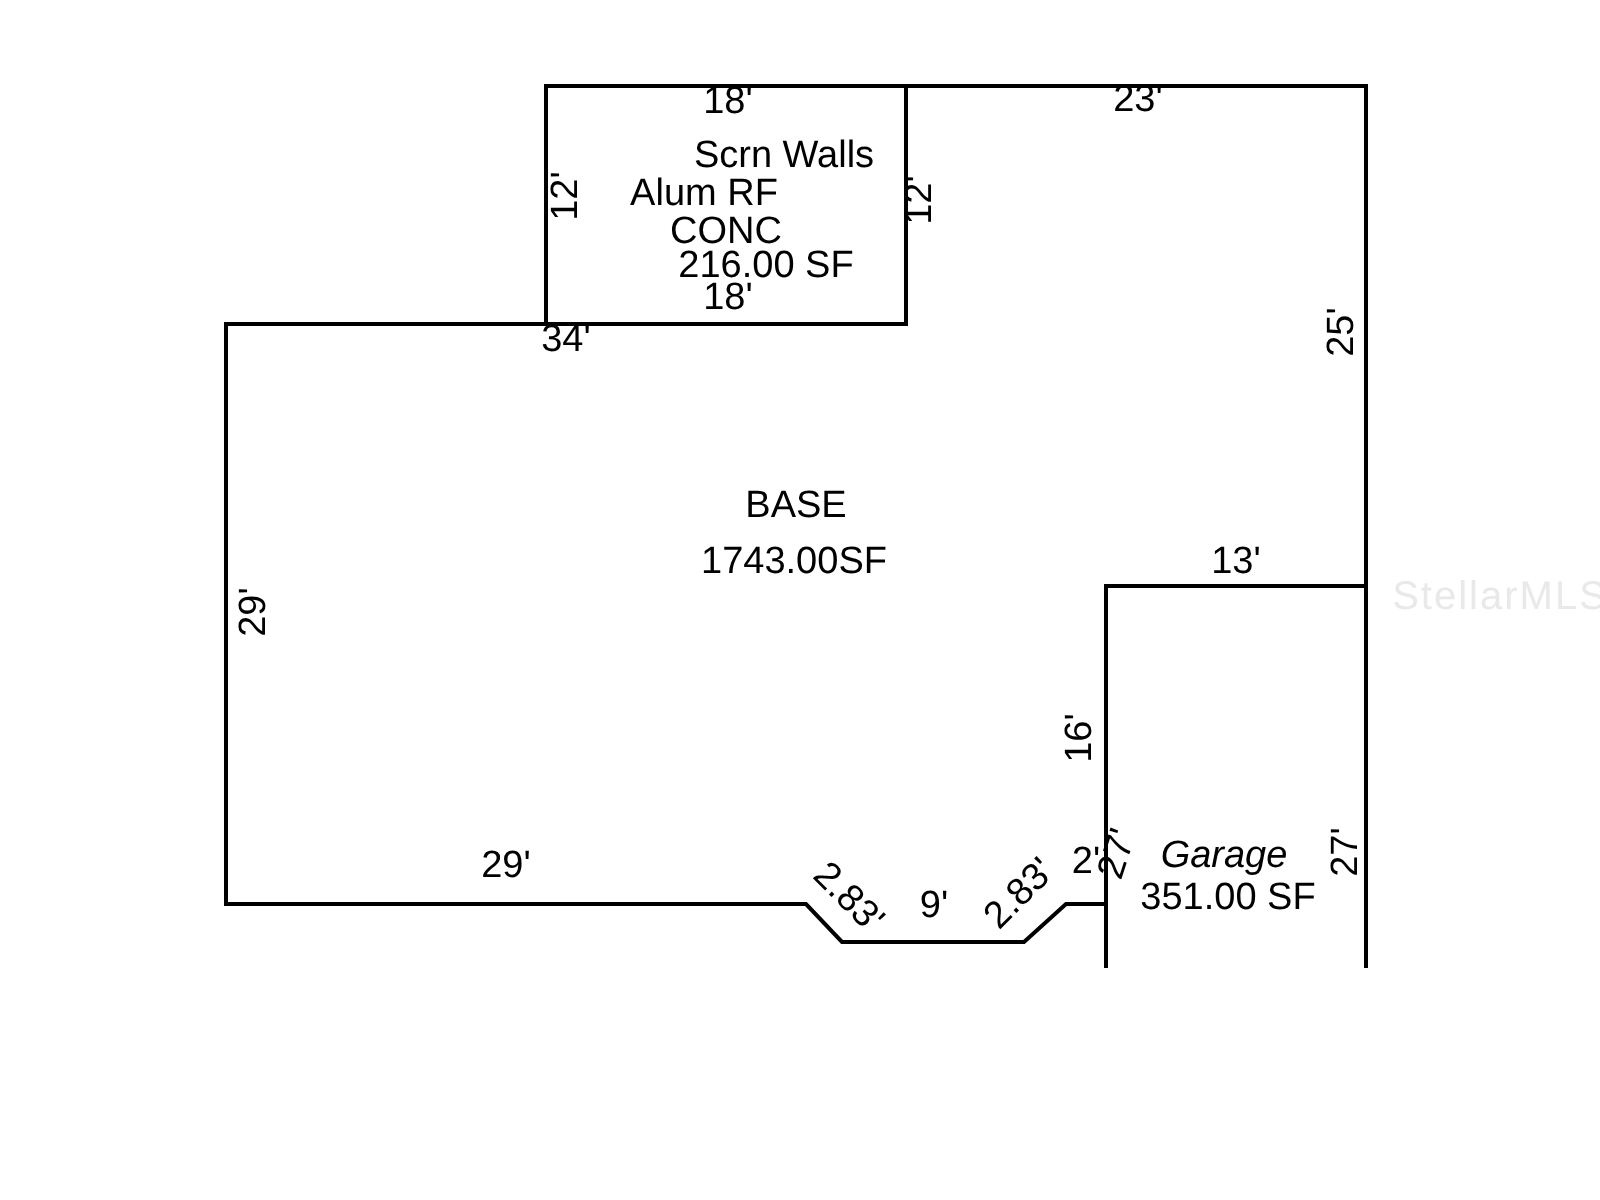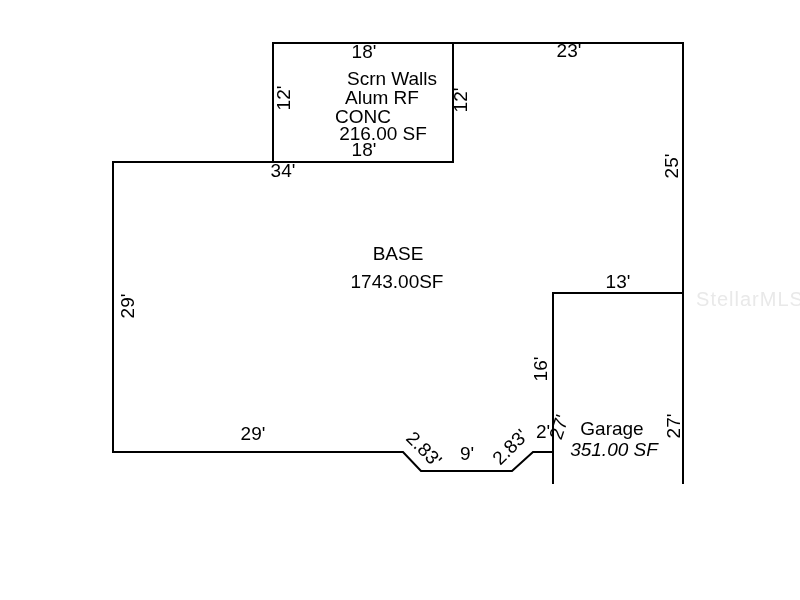--- a/index.html
+++ b/index.html
@@ -53,21 +53,21 @@
 <div class="stage">
 
   <svg class="plan" width="800" height="600" viewBox="0 0 800 600">
     <polygon points="113,162 453,162 453,43 683,43 683,293 553,293 553,452 533,452 512,471 421,471 403,452 113,452"></polygon>
     <rect x="273" y="43" width="180" height="119"></rect>
     <rect x="553" y="293" width="130" height="269"></rect>
   </svg>
 
   <div class="lbl" style="left:364px; top:51px;">18'</div>
   <div class="lbl" style="left:364px; top:78px;margin-left:28px;">Scrn Walls</div>
-  <div class="lbl" style="left:382px; top:97px;">Alum RF</div>
+  <div class="lbl" style="left:352px; top:97px;">Alum RF</div>
   <div class="lbl" style="left:363px; top:116px;">CONC</div>
   <div class="lbl" style="left:363px; top:133px;margin-left:20px;">216.00 SF</div>
   <div class="lbl" style="left:364px; top:149px;">18'</div>
   <div class="lbl vert" style="left:283px; top:98px;">12'</div>
   <div class="lbl vert" style="left:460px; top:100px;">12'</div>
 
   <div class="lbl" style="left:569px; top:50px;">23'</div>
   <div class="lbl vert" style="left:671px; top:166px;">25'</div>
 
   <div class="lbl" style="left:283px; top:170px;">34'</div>
@@ -77,20 +77,20 @@
   <div class="lbl" style="left:253px; top:433px;">29'</div>
 
   <div class="lbl diag-dn" style="left:424px; top:449px;">2.83'</div>
   <div class="lbl" style="left:467px; top:453px;">9'</div>
   <div class="lbl diag-up" style="left:510px; top:447px;">2.83'</div>
   <div class="lbl" style="left:543px; top:431px;">2'</div>
 
   <div class="lbl" style="left:618px; top:281px;">13'</div>
   <div class="lbl vert" style="left:540px; top:369px;">16'</div>
   <div class="lbl tilt" style="left:559px; top:427px;">27'</div>
-  <div class="lbl" style="left:612px; top:428px;">Garage</div>
-  <div class="lbl" style="left:614px; top:449px;font-style:italic;">351.00 SF</div>
+  <div class="lbl" style="left:612px; top:428px;font-style:italic;">Garage</div>
+  <div class="lbl" style="left:614px; top:449px;">351.00 SF</div>
   <div class="lbl vert" style="left:673px; top:426px;">27'</div>
   <div class="lbl" style="left:619px; top:542px;">13'</div>
 
   <div class="watermark" style="left:750px; top:299px;">StellarMLS</div>
 
 </div>
 
 </body></html>

